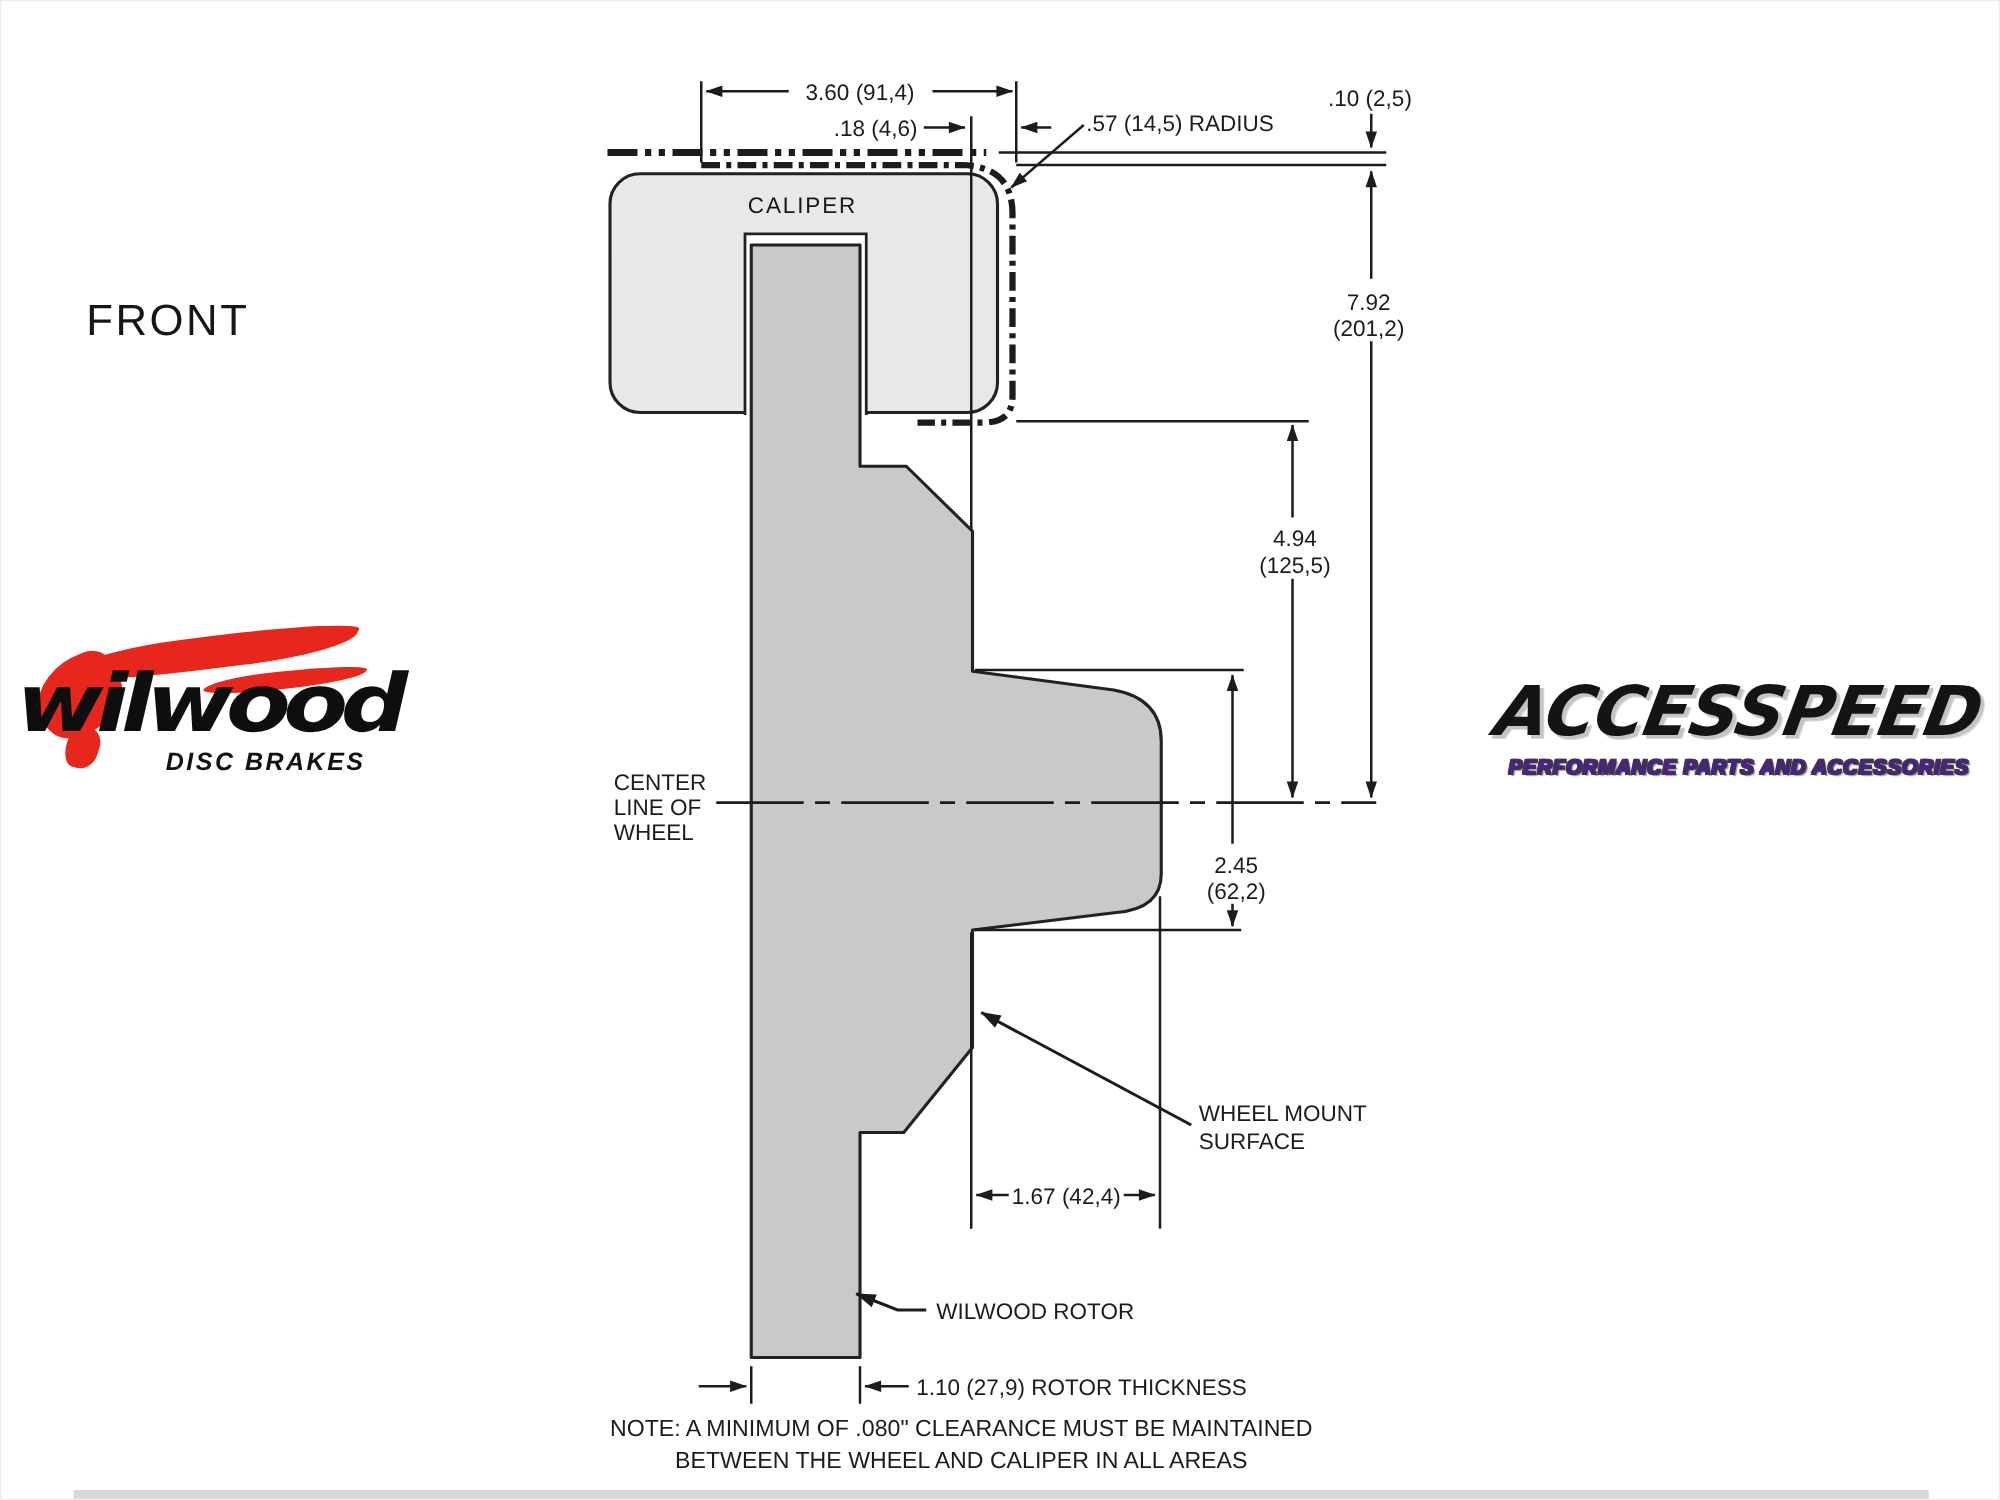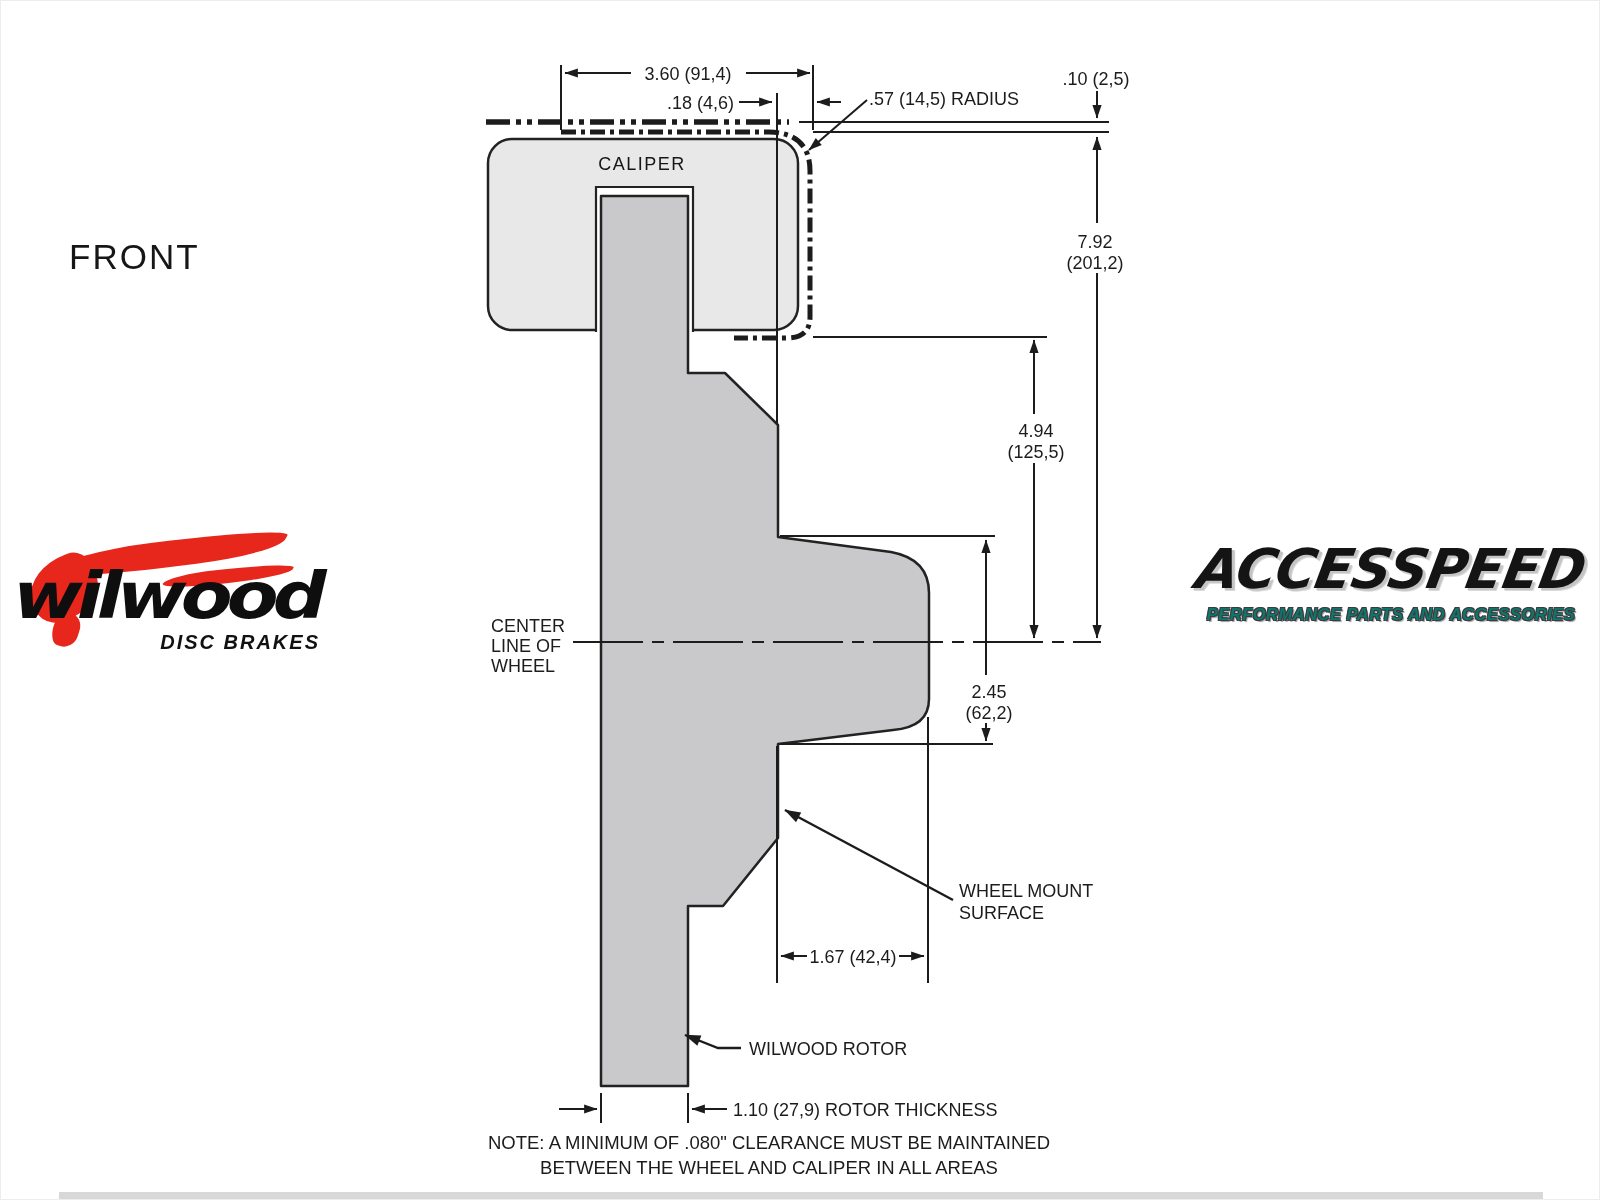--- a/index.html
+++ b/index.html
@@ -4,42 +4,42 @@
 <style>
   html,body{margin:0;padding:0;background:#fff;}
   .canvas{position:relative;width:1600px;height:1200px;background:#ffffff;overflow:hidden;
           font-family:"Liberation Sans",sans-serif;border:1px solid #ededed;box-sizing:border-box;}
   .drawing-svg{position:absolute;left:0;top:0;}
   .dim{font:18px "Liberation Sans",sans-serif;fill:#1c1c1c;}
   .cap{font:18px "Liberation Sans",sans-serif;fill:#161616;letter-spacing:1.5px;}
   .note{font:18.5px "Liberation Sans",sans-serif;fill:#1c1c1c;}
   .front{position:absolute;left:68px;top:236px;font-size:35px;letter-spacing:2px;color:#161616;}
   
-  .wilwood{position:absolute;left:12px;top:534px;width:305px;height:122px;}
+  .wilwood{position:absolute;left:12px;top:502px;width:305px;height:122px;}
   .brush{position:absolute;background:#e8271c;}
   .brush1{left:38px;top:6px;width:235px;height:26px;transform:rotate(-7deg) skewX(-35deg);
           border-radius:45% 60% 40% 55%/70% 40% 60% 45%;}
   .brush2{left:16px;top:22px;width:70px;height:62px;transform:rotate(-20deg) skewX(-12deg);
           border-radius:60% 40% 55% 45%/50% 60% 40% 55%;}
   .brush3{left:150px;top:34px;width:130px;height:14px;transform:rotate(-6deg) skewX(-40deg);
           border-radius:40% 60% 50% 50%/60% 45% 55% 50%;}
   .brush4{left:40px;top:78px;width:26px;height:34px;transform:rotate(18deg);
           border-radius:50% 50% 60% 40%/55% 45% 50% 60%;}
   .wordmark{position:absolute;left:0px;top:24px;font-size:64px;font-weight:bold;font-style:italic;
             letter-spacing:-5px;color:#0e0e0e;transform:scaleX(1.18);transform-origin:left center;
             font-family:"DejaVu Sans",sans-serif;}
-  .disc-brakes{position:absolute;left:92px;top:96px;width:215px;text-align:right;font-size:20px;
+  .disc-brakes{position:absolute;left:92px;top:96px;width:215px;text-align:center;font-size:20px;
                font-weight:bold;font-style:italic;letter-spacing:2px;color:#111;
                font-family:"Liberation Sans",sans-serif;}
   
   .accesspeed{position:absolute;left:1196px;top:536px;width:388px;text-align:center;}
   .acc-main{font-size:55px;font-weight:900;font-style:italic;letter-spacing:-1px;color:#141414;
             transform:skewX(-10deg);font-family:"DejaVu Sans",sans-serif;
             text-shadow:3px 2px 0 #c4c4c4,4px 3px 0 #dadada;white-space:nowrap;}
-  .acc-sub{margin-top:4px;font-size:16.5px;font-weight:bold;font-style:italic;color:#0f766e;
+  .acc-sub{margin-top:4px;font-size:16.5px;font-weight:bold;font-style:italic;color:#4c1d95;
            letter-spacing:0.5px;white-space:nowrap;
            text-shadow:-1px -1px 0 #3c3c3c,1px -1px 0 #3c3c3c,-1px 1px 0 #3c3c3c,1px 1px 0 #3c3c3c,2px 2px 1px #9a9a9a;}
   .bottom-bar{position:absolute;left:58px;top:1191px;width:1484px;height:8px;background:#d8d8d8;}
 </style>
 </head>
 <body>
 
 <div class="canvas">
 
   <div class="front">FRONT</div>

